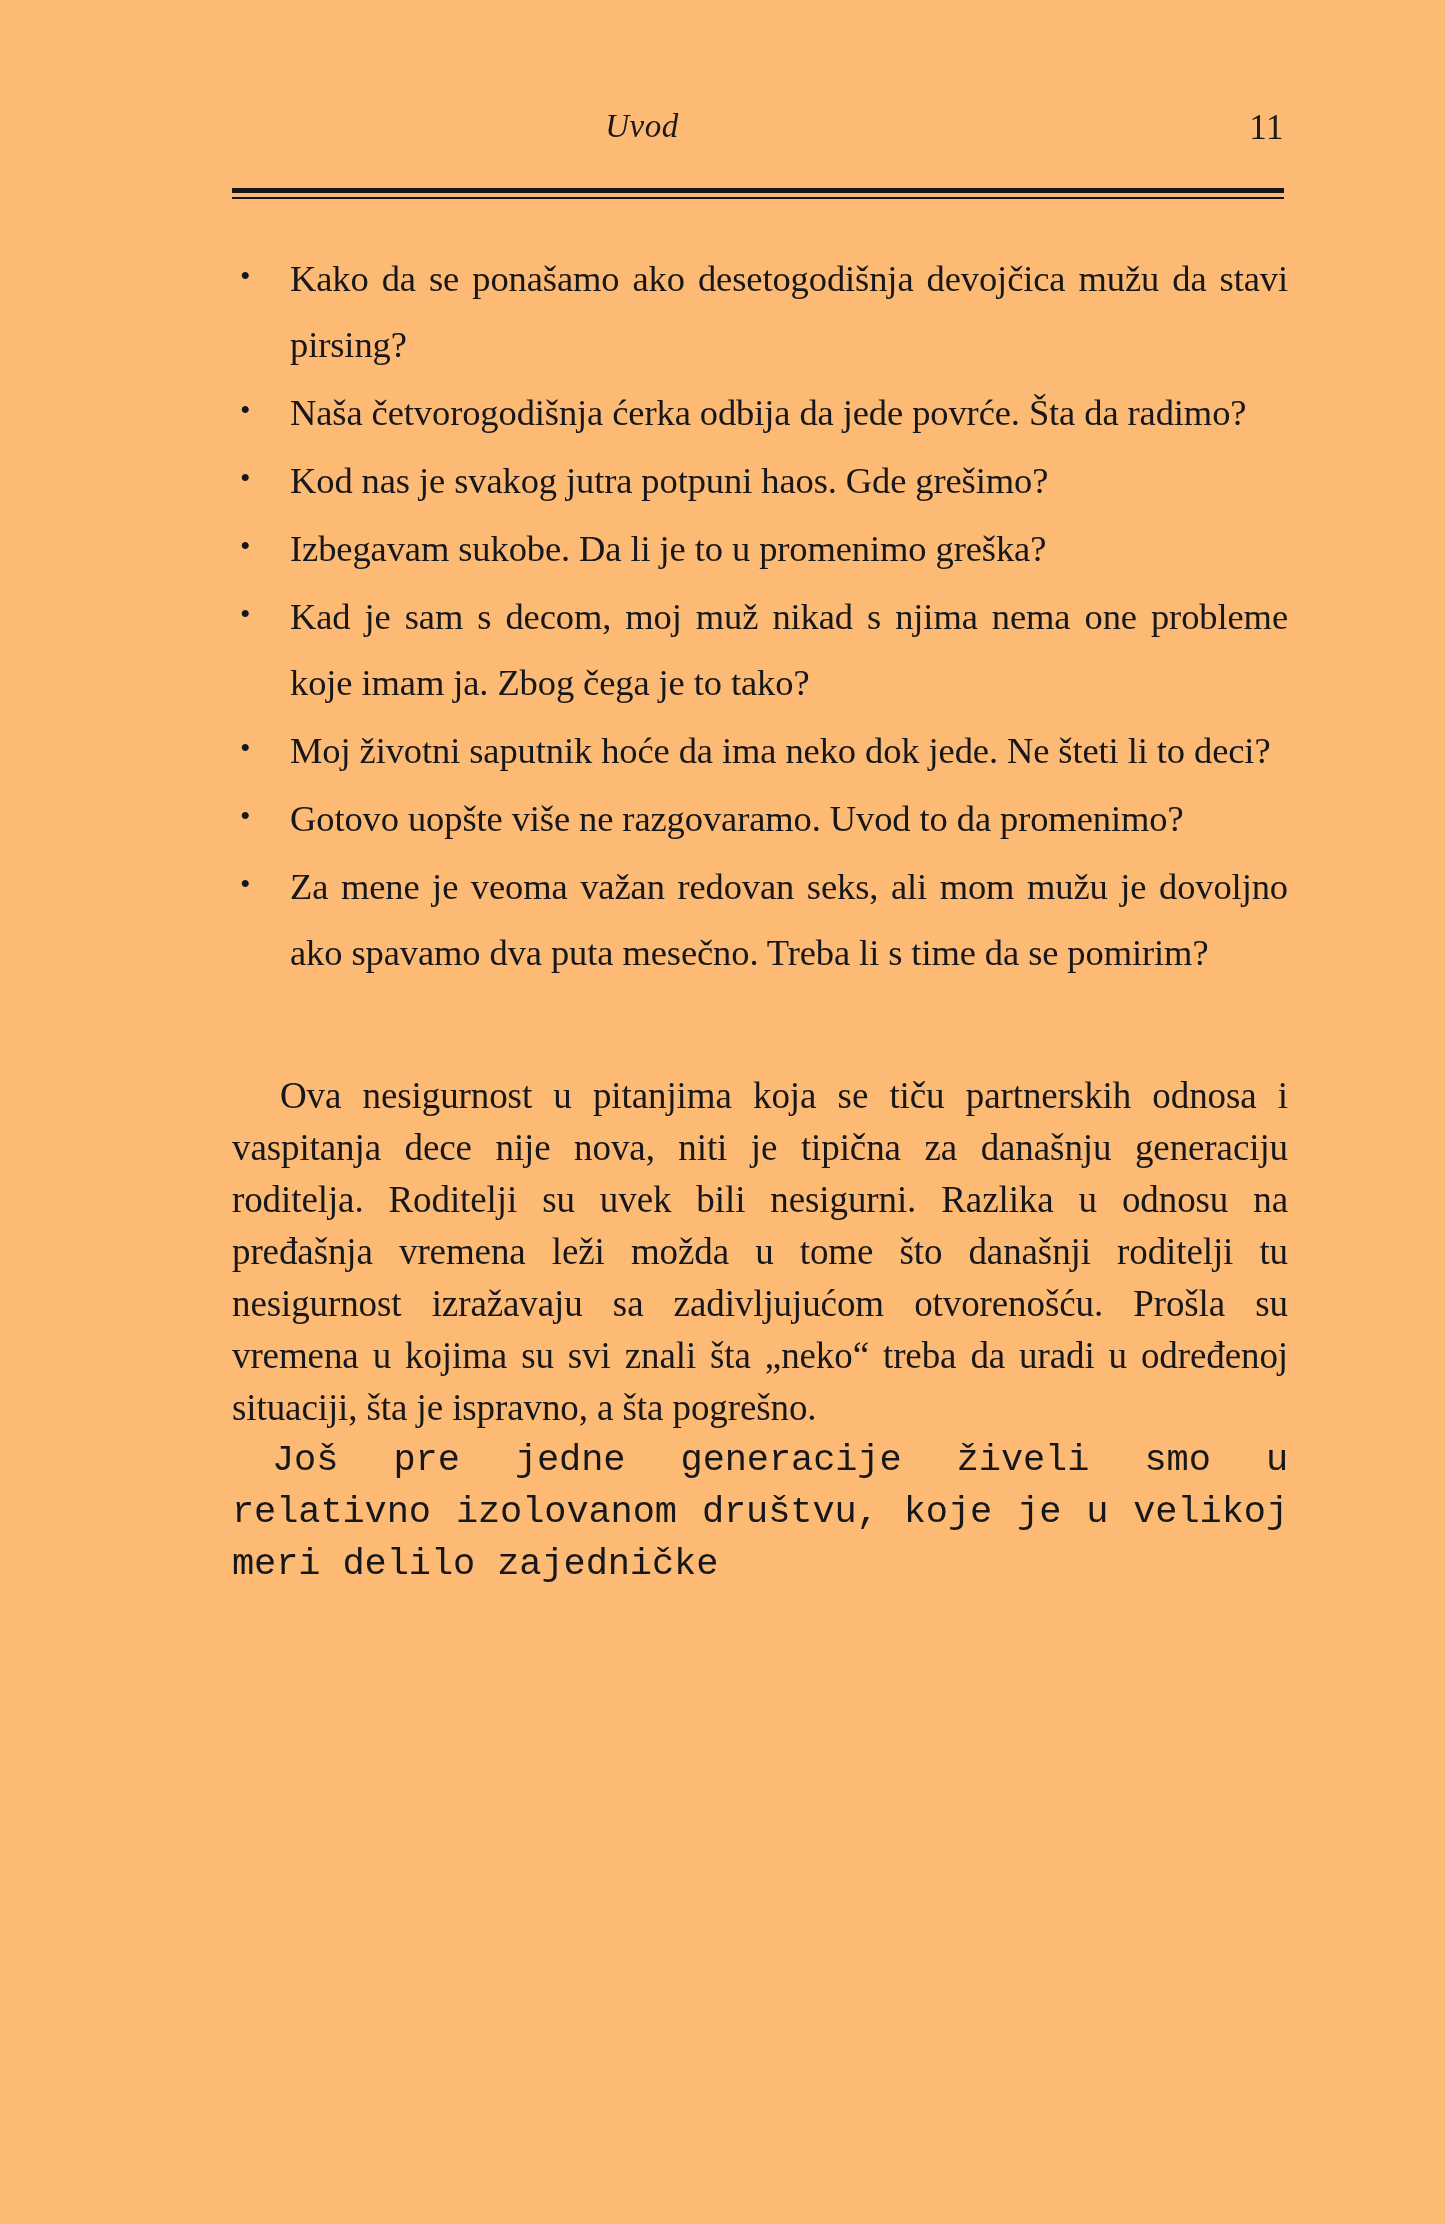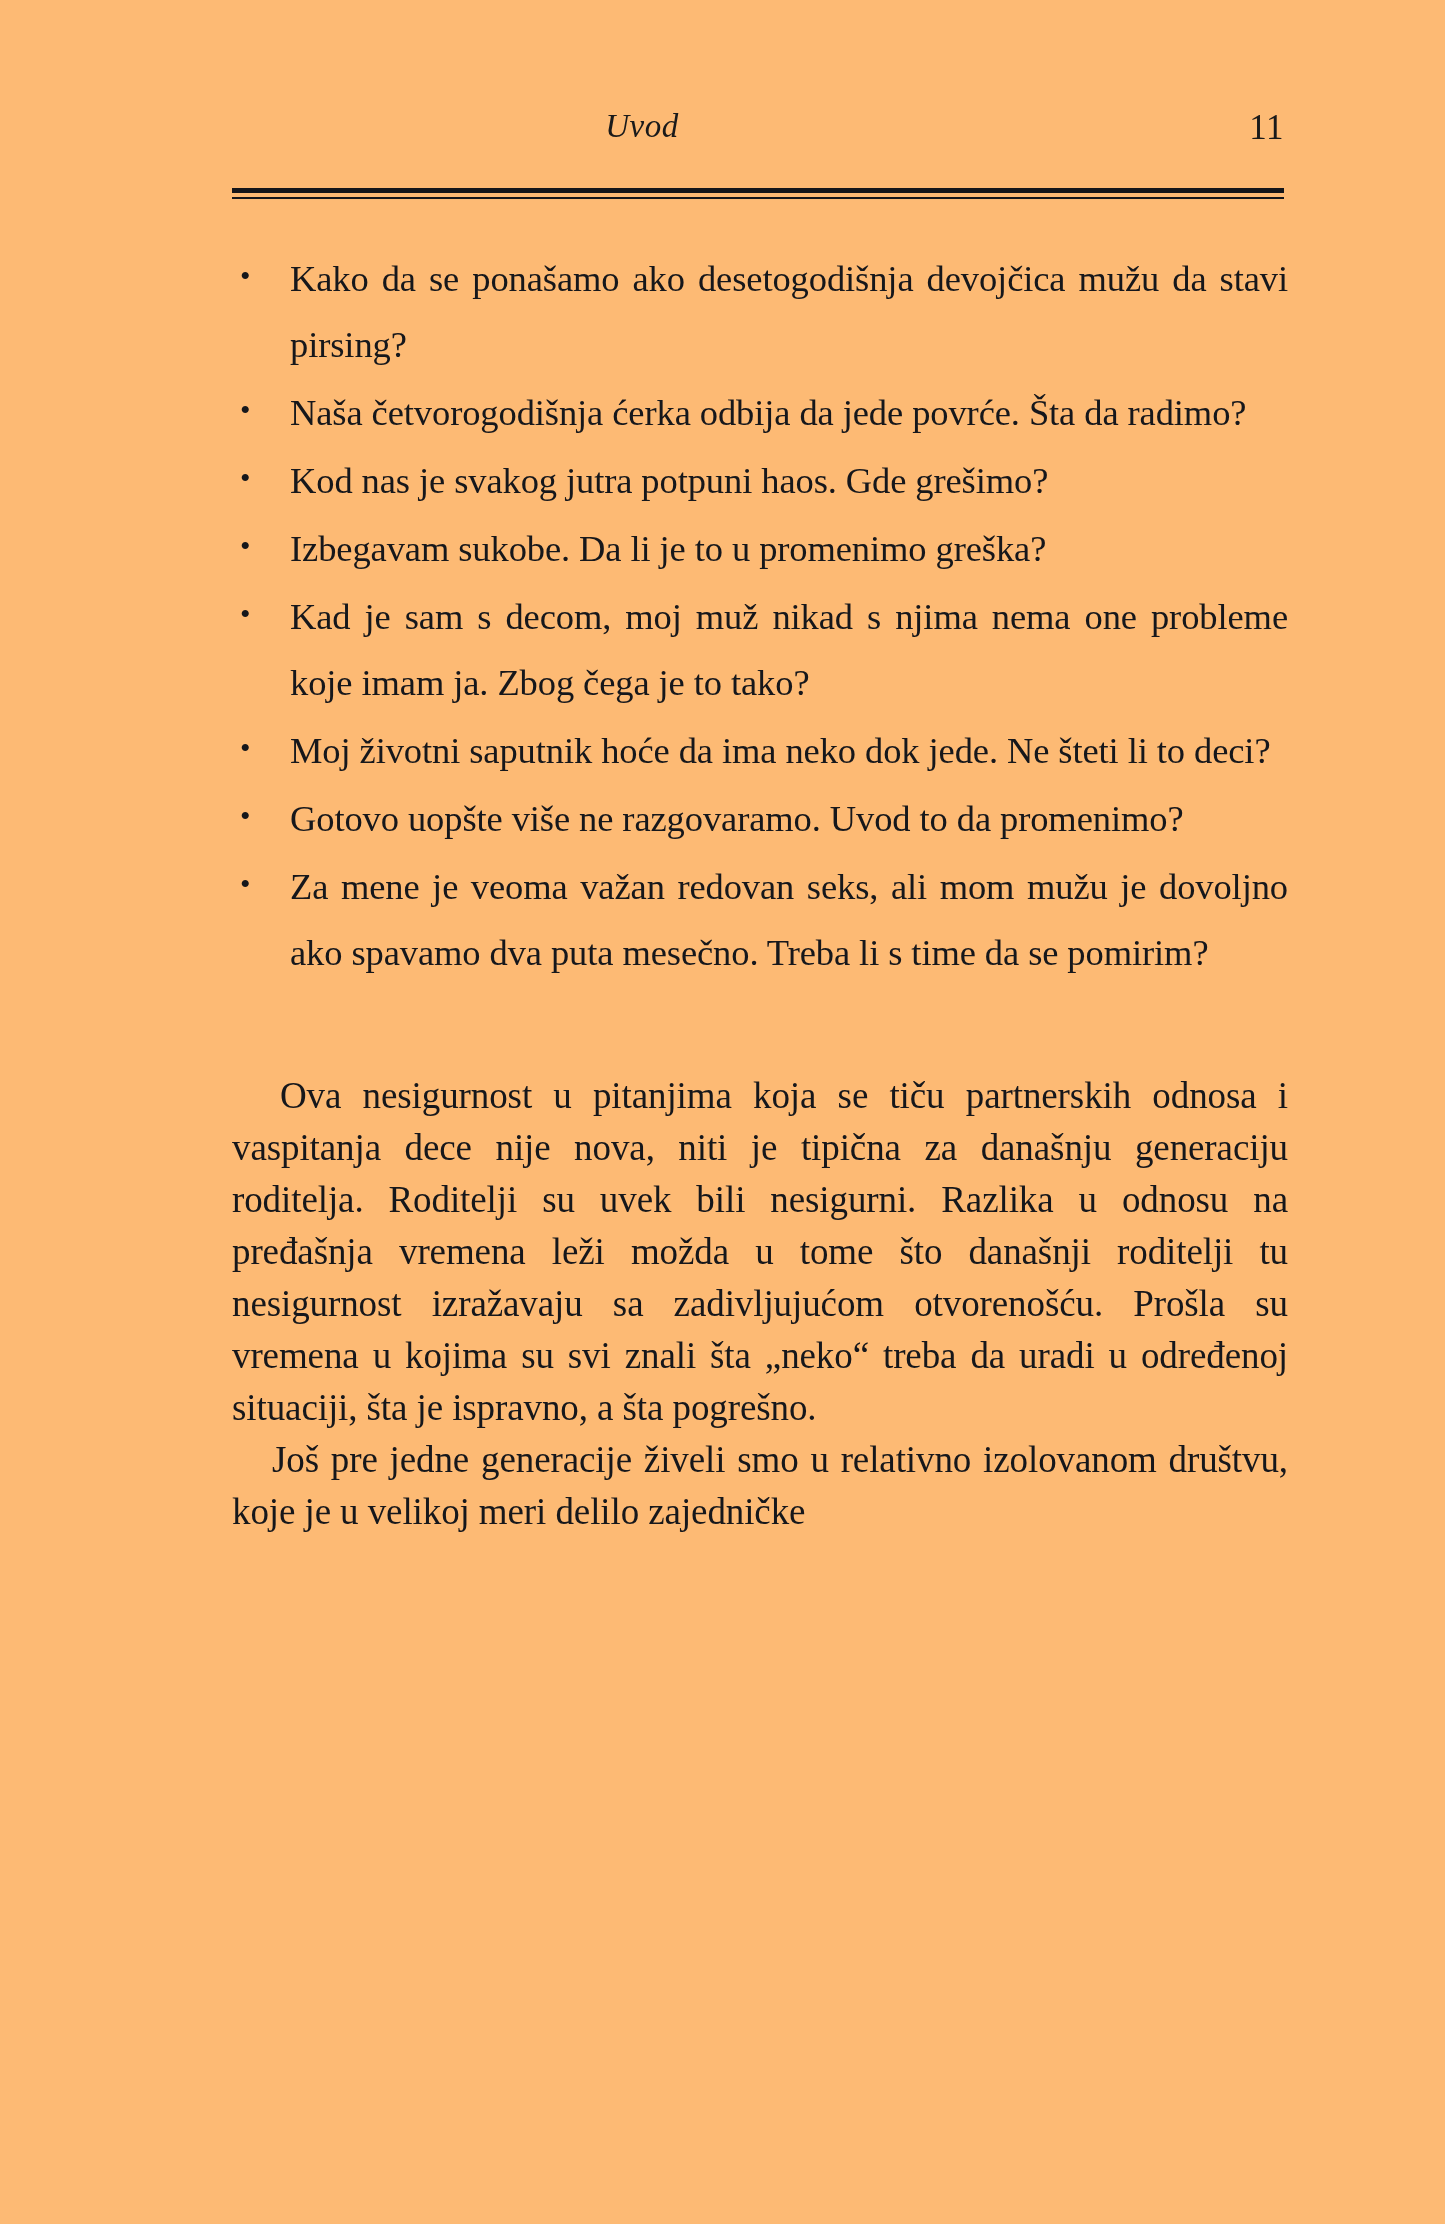--- a/index.html
+++ b/index.html
@@ -126,20 +126,21 @@
     color: #16171b;
     hyphens: manual;
   }
   #para-1 {
     margin-top: 84px;
     text-indent: 48px;
   }
   #para-2 {
     margin-top: 0;
     text-indent: 40px;
+    font-family: Liberation Mono, monospace;
   }
   
   .body-paragraph:last-line { }
 </style>
 </head>
 <body>
 
 <div id="page">
 
   <div id="header-block">

